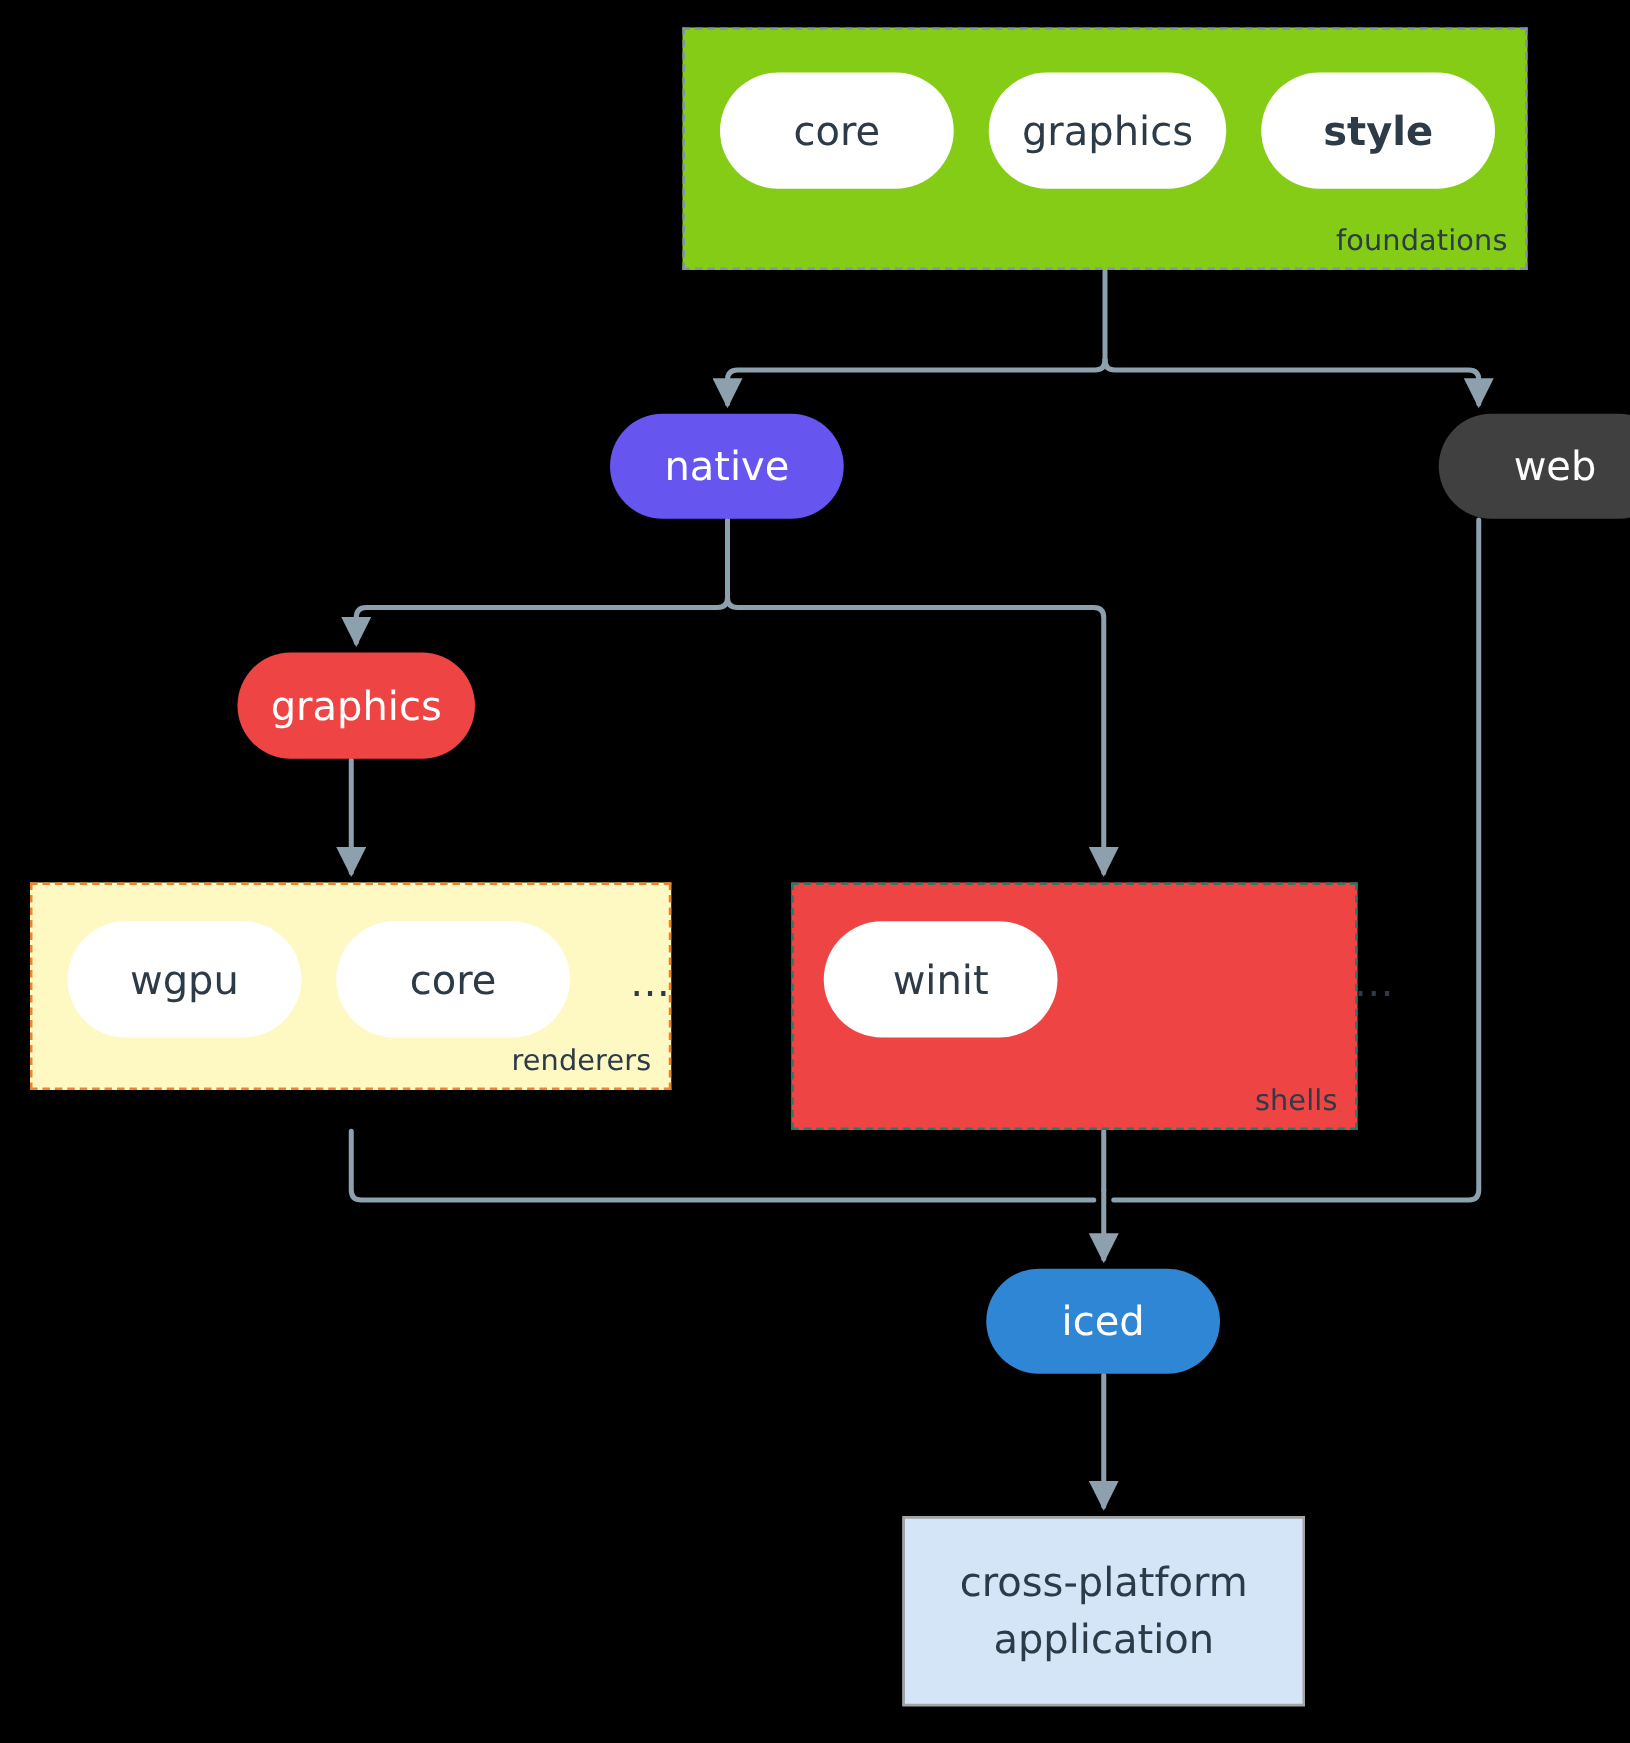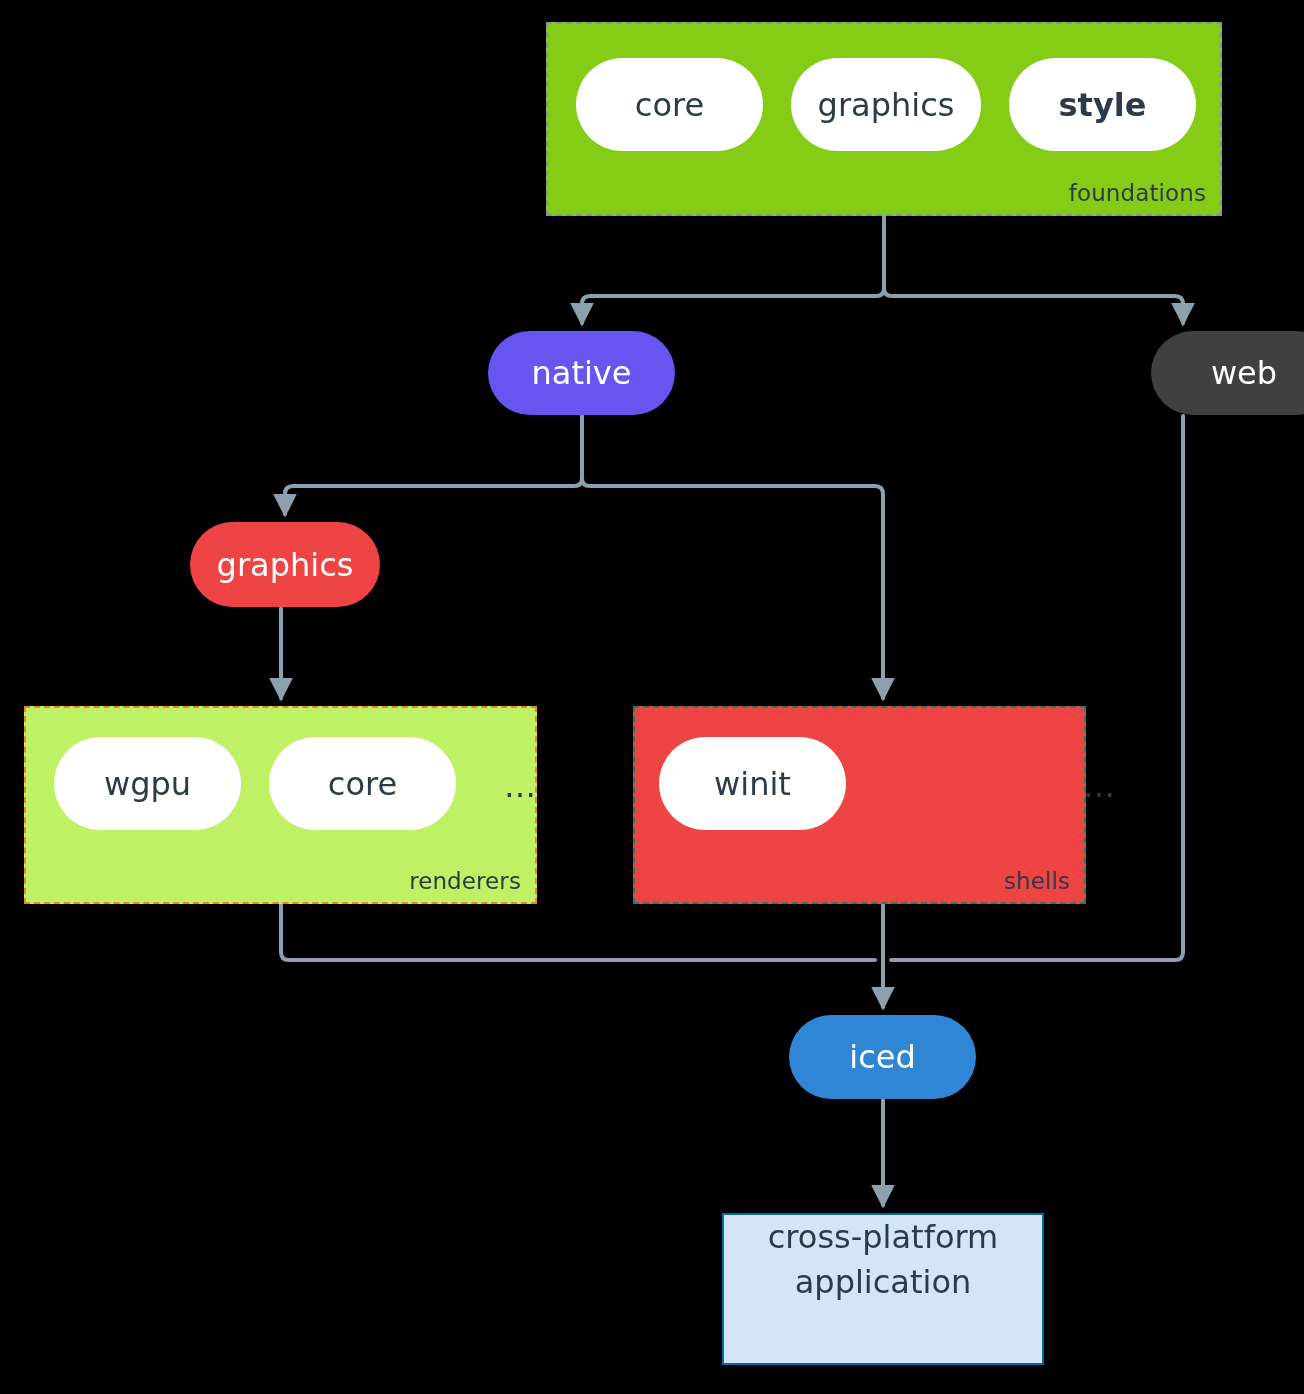--- a/index.html
+++ b/index.html
@@ -36,22 +36,22 @@
     color: #2c3b47;
     letter-spacing: 0.1px;
     white-space: nowrap;
   }
   .grp-foundations {
     left: 546px;  top: 22px;  width: 676px;  height: 194px;
     background: #84cc16;
     border: 2px dashed #8094a6;
   }
   .grp-renderers {
-    left: 24px;  top: 706px;  width: 513px;  height: 198px;
-    background: #bef264;
+    left: 24px;  top: 706px;  width: 513px;  height: 166px;
+    background: #fef9c3;
     border: 2px dashed #ef8327;
   }
   .grp-shells {
     left: 633px;  top: 706px;  width: 453px;  height: 198px;
     background: #ef4444;
     border: 2px dashed #2b7a67;
   }
 
   
   .pill {
@@ -102,26 +102,26 @@
   .n-native   { left: 488px;  top: 331px; width: 187px; height: 84px; background: #6655ef; }
   .n-web      { left: 1151px; top: 331px; width: 186px; height: 84px; background: #404040; }
   .n-graphics { left: 190px;  top: 522px; width: 190px; height: 85px; background: #ef4444; }
   .n-iced     { left: 789px;  top: 1015px; width: 187px; height: 84px; background: #2e86d4; }
 
   
   .rect-node {
     position: absolute;
     left: 722px;  top: 1213px;  width: 322px;  height: 152px;
     background: #d4e5f7;
-    border: 2px solid #0369a1;
+    border: 2px solid #a3a3a3;
     box-sizing: border-box;
     display: flex;
     flex-direction: column;
     align-items: center;
-    justify-content: flex-start;
+    justify-content: center;
     font-size: 32px;
     color: #2c3b47;
     line-height: 1.42;
     text-align: center;
   }
 </style>
 </head>
 <body>
 
 <div id="canvas">

